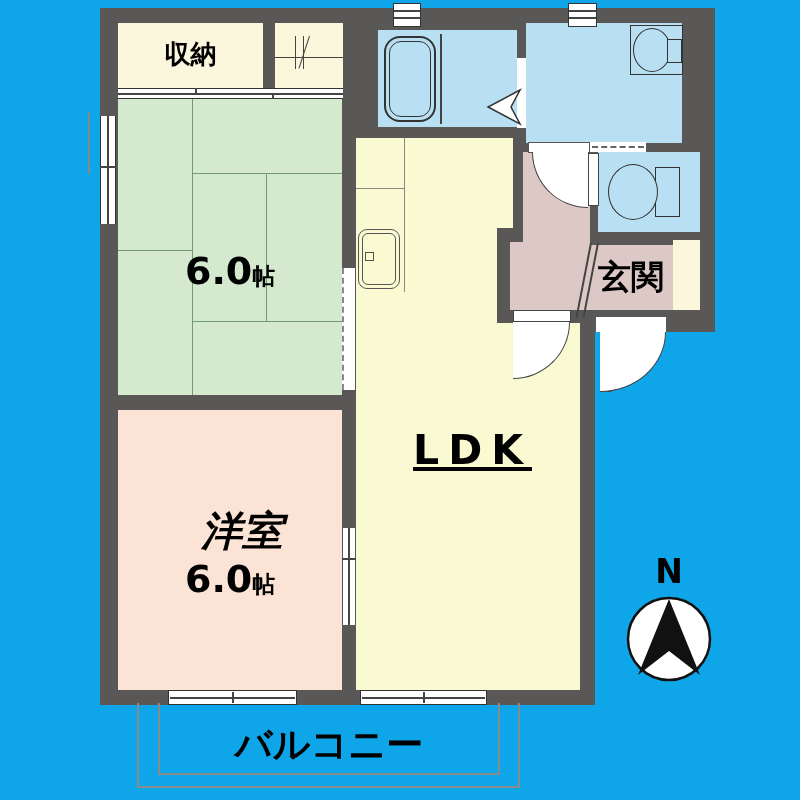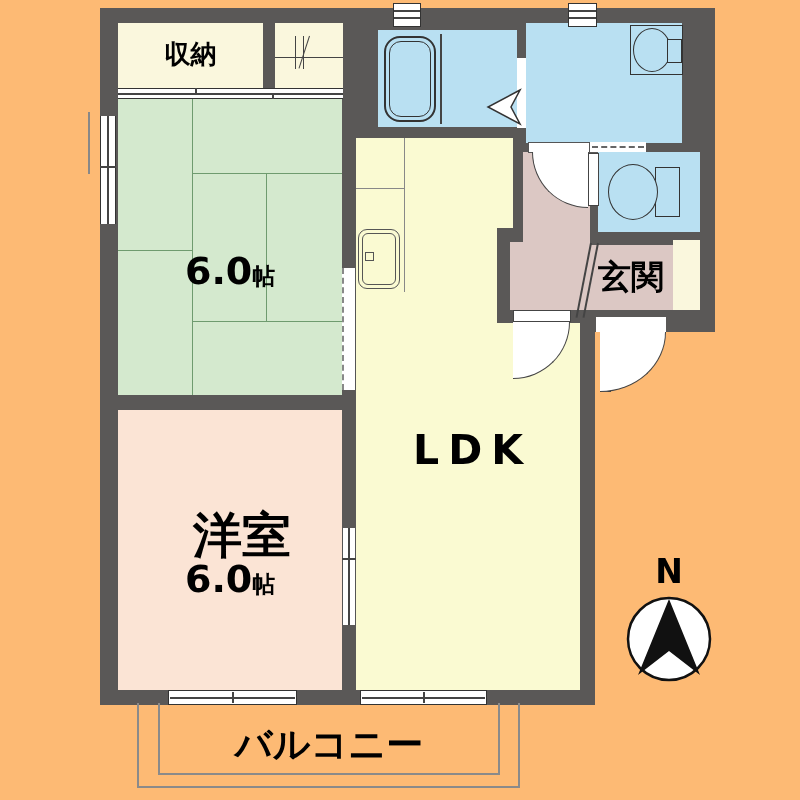--- a/index.html
+++ b/index.html
@@ -1,16 +1,16 @@
 <!DOCTYPE html>
 <html><head>
 <meta charset="utf-8">
 <style>
   html,body{margin:0;padding:0;background:#fff;}
-  #plan{position:relative;width:800px;height:800px;background:#fdba74;overflow:hidden;
+  #plan{position:relative;width:800px;height:800px;background:#0ea5e9;overflow:hidden;
         font-family:"DejaVu Sans","Liberation Sans",sans-serif;color:#111;}
   .wall{position:absolute;background:#5a5857;}
   .room{position:absolute;}
   .white{position:absolute;background:#fff;}
   .ln{position:absolute;background:#444;}
   .tatami{position:absolute;background:#6f9b6f;}
   .lbl{position:absolute;text-align:center;font-weight:bold;color:#000;line-height:1;}
   .unit{font-size:0.6em;}
   .arc{position:absolute;background:#fff;}
 </style>
@@ -117,26 +117,26 @@
 
   <div style="position:absolute;left:137px;top:703px;width:383px;height:85px;border:2px solid #8a8a8a;border-top:none;box-sizing:border-box;"></div>
   <div style="position:absolute;left:158px;top:703px;width:342px;height:72px;border:2px solid #8a8a8a;border-top:none;box-sizing:border-box;"></div>
 
   <div class="lbl" style="left:118px;top:41px;width:145px;font-size:26px;">収納</div>
 
   <div class="lbl" style="left:118px;top:252px;width:224px;font-size:38px;">
     <span>6.0</span><span class="unit">帖</span>
   </div>
 
-  <div class="lbl" style="left:118px;top:511px;width:248px;font-size:49px;">洋室</div>
+  <div class="lbl" style="left:118px;top:511px;width:248px;font-size:41px;font-style:italic;">洋室</div>
   <div class="lbl" style="left:118px;top:560px;width:224px;font-size:38px;">
     <span>6.0</span><span class="unit">帖</span>
   </div>
 
-  <div class="lbl" style="left:356px;top:430px;width:224px;font-size:41px;letter-spacing:9px;text-indent:9px;">LDK</div>
+  <div class="lbl" style="left:356px;top:430px;width:224px;font-size:41px;letter-spacing:9px;text-indent:9px;text-decoration:underline;">LDK</div>
 
   <div class="lbl" style="left:586px;top:260px;width:90px;font-size:33px;">玄関</div>
 
   <div class="lbl" style="left:158px;top:726px;width:342px;font-size:37px;">バルコニー</div>
 
   <div class="lbl" style="left:625px;top:555px;width:88px;font-size:33px;">N</div>
   <svg style="position:absolute;left:625px;top:595px;" width="88" height="88" viewBox="0 0 88 88">
     <circle cx="44" cy="44" r="41" fill="#fff" stroke="#111" stroke-width="2.5"></circle>
     <polygon points="44,4 75,80 44,56 13,80" fill="#111"></polygon>
   </svg>

